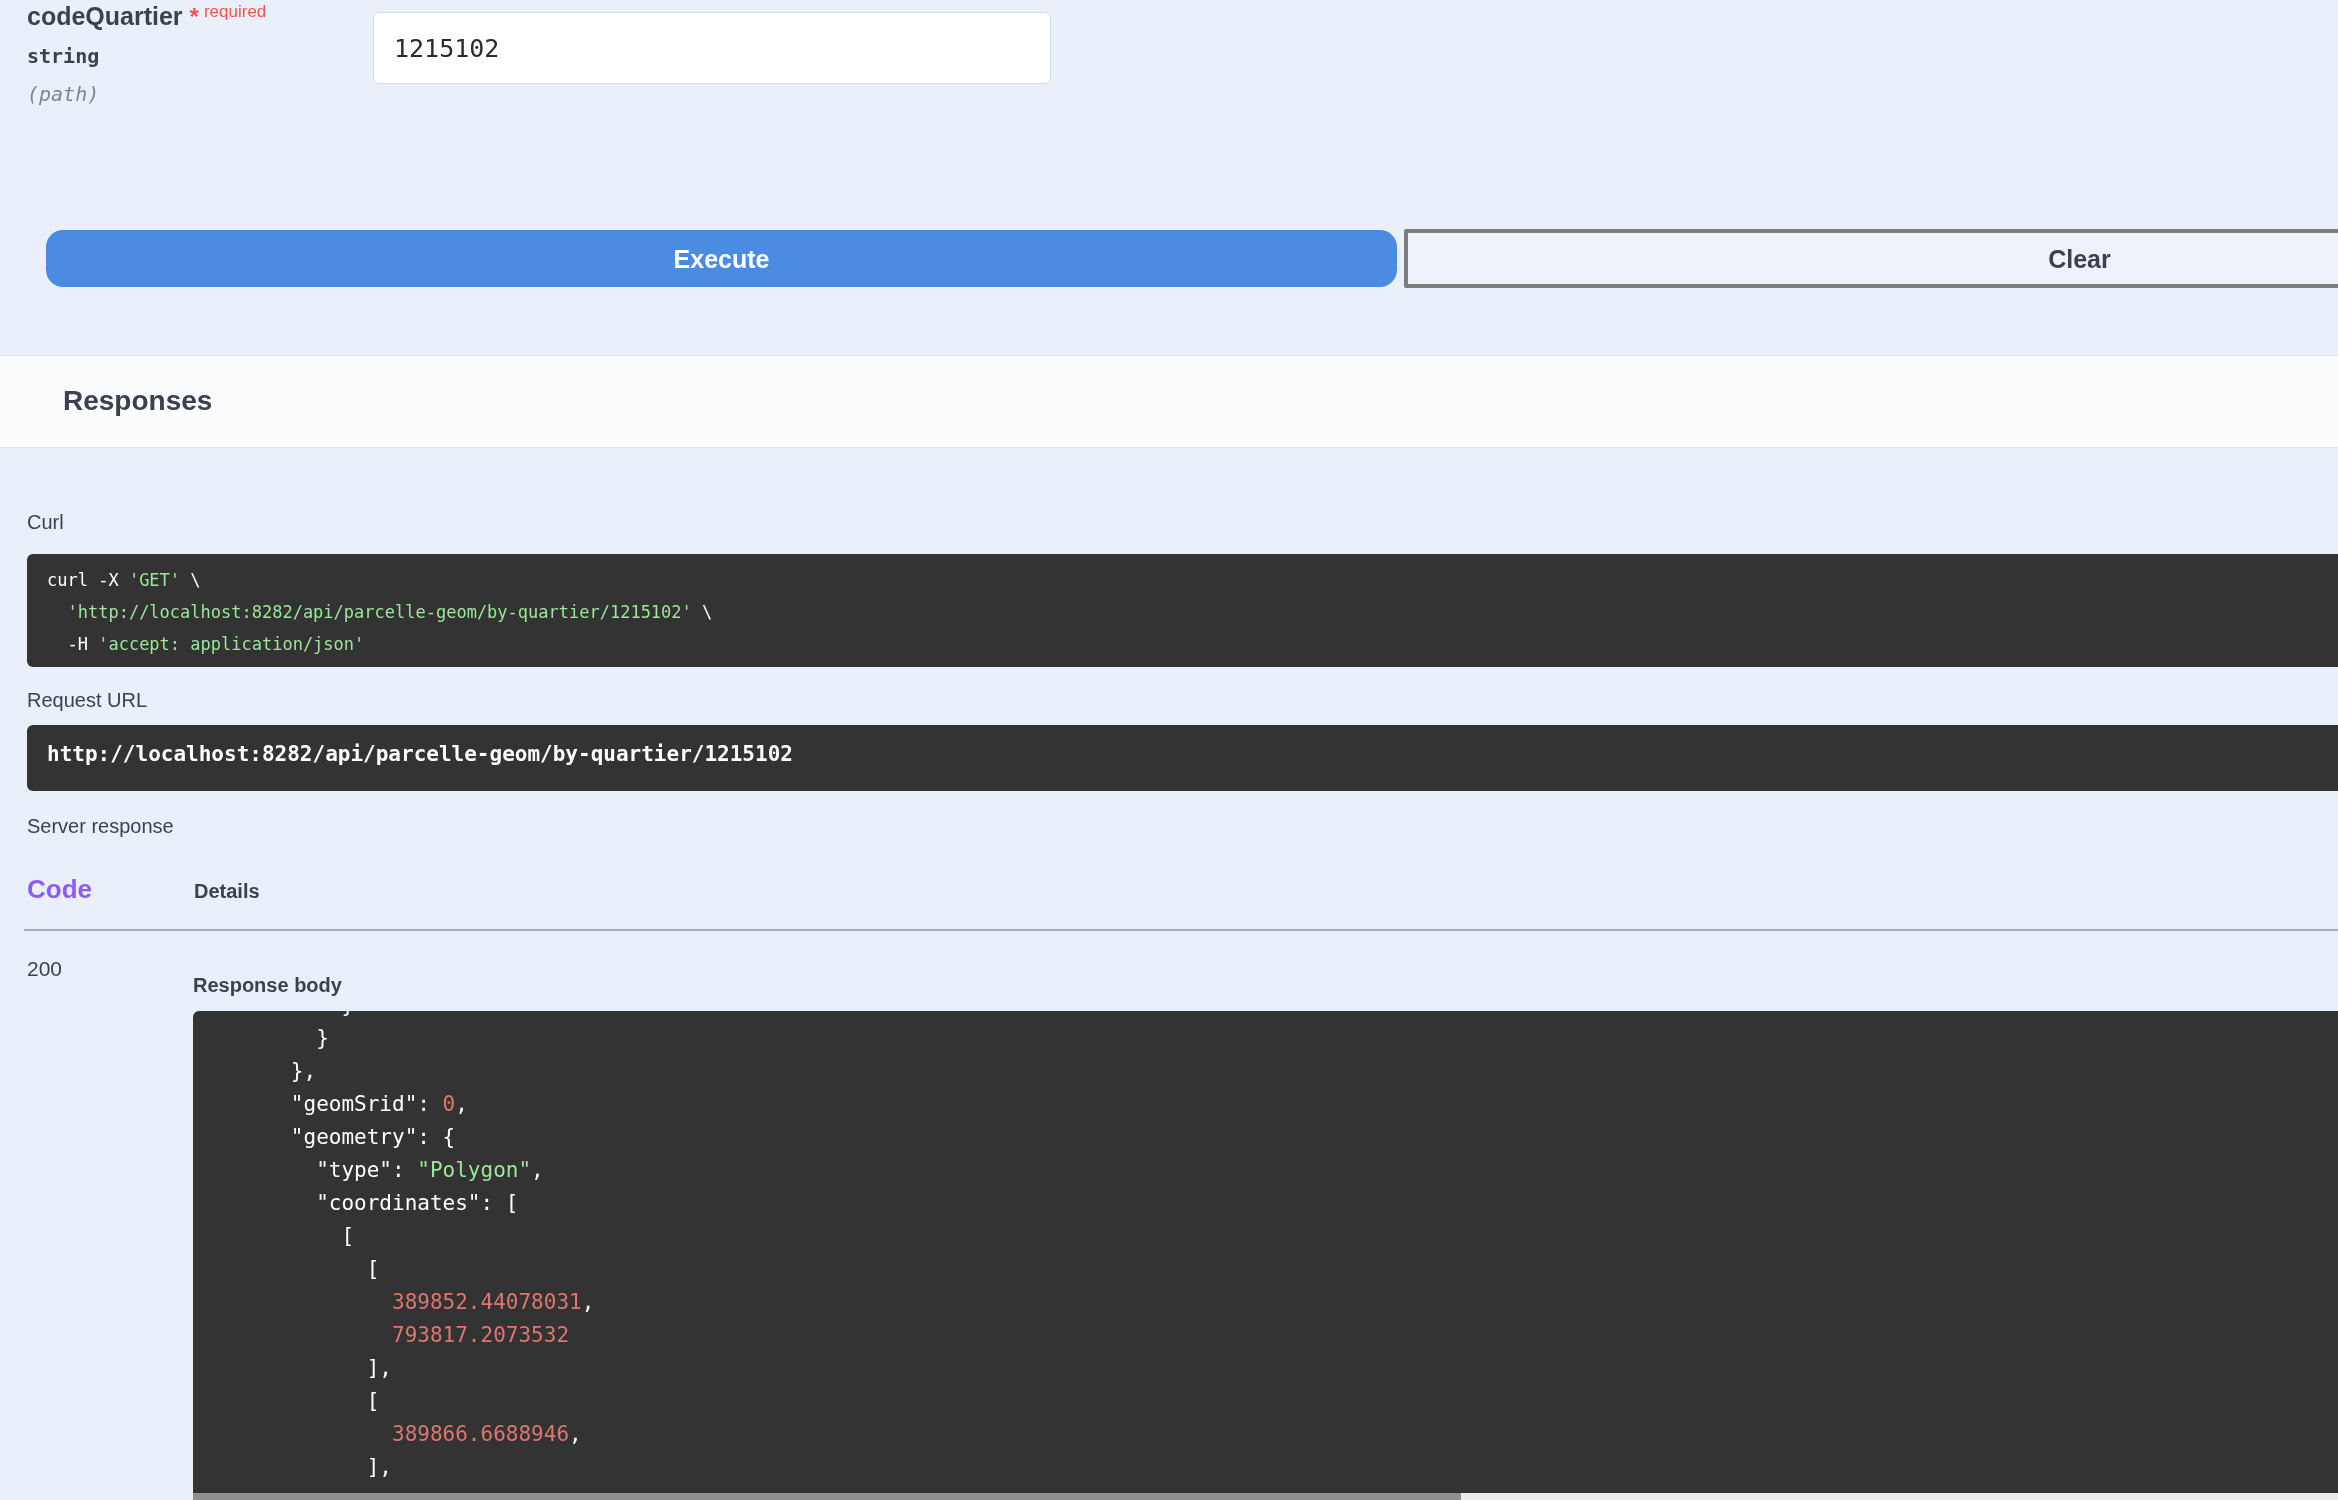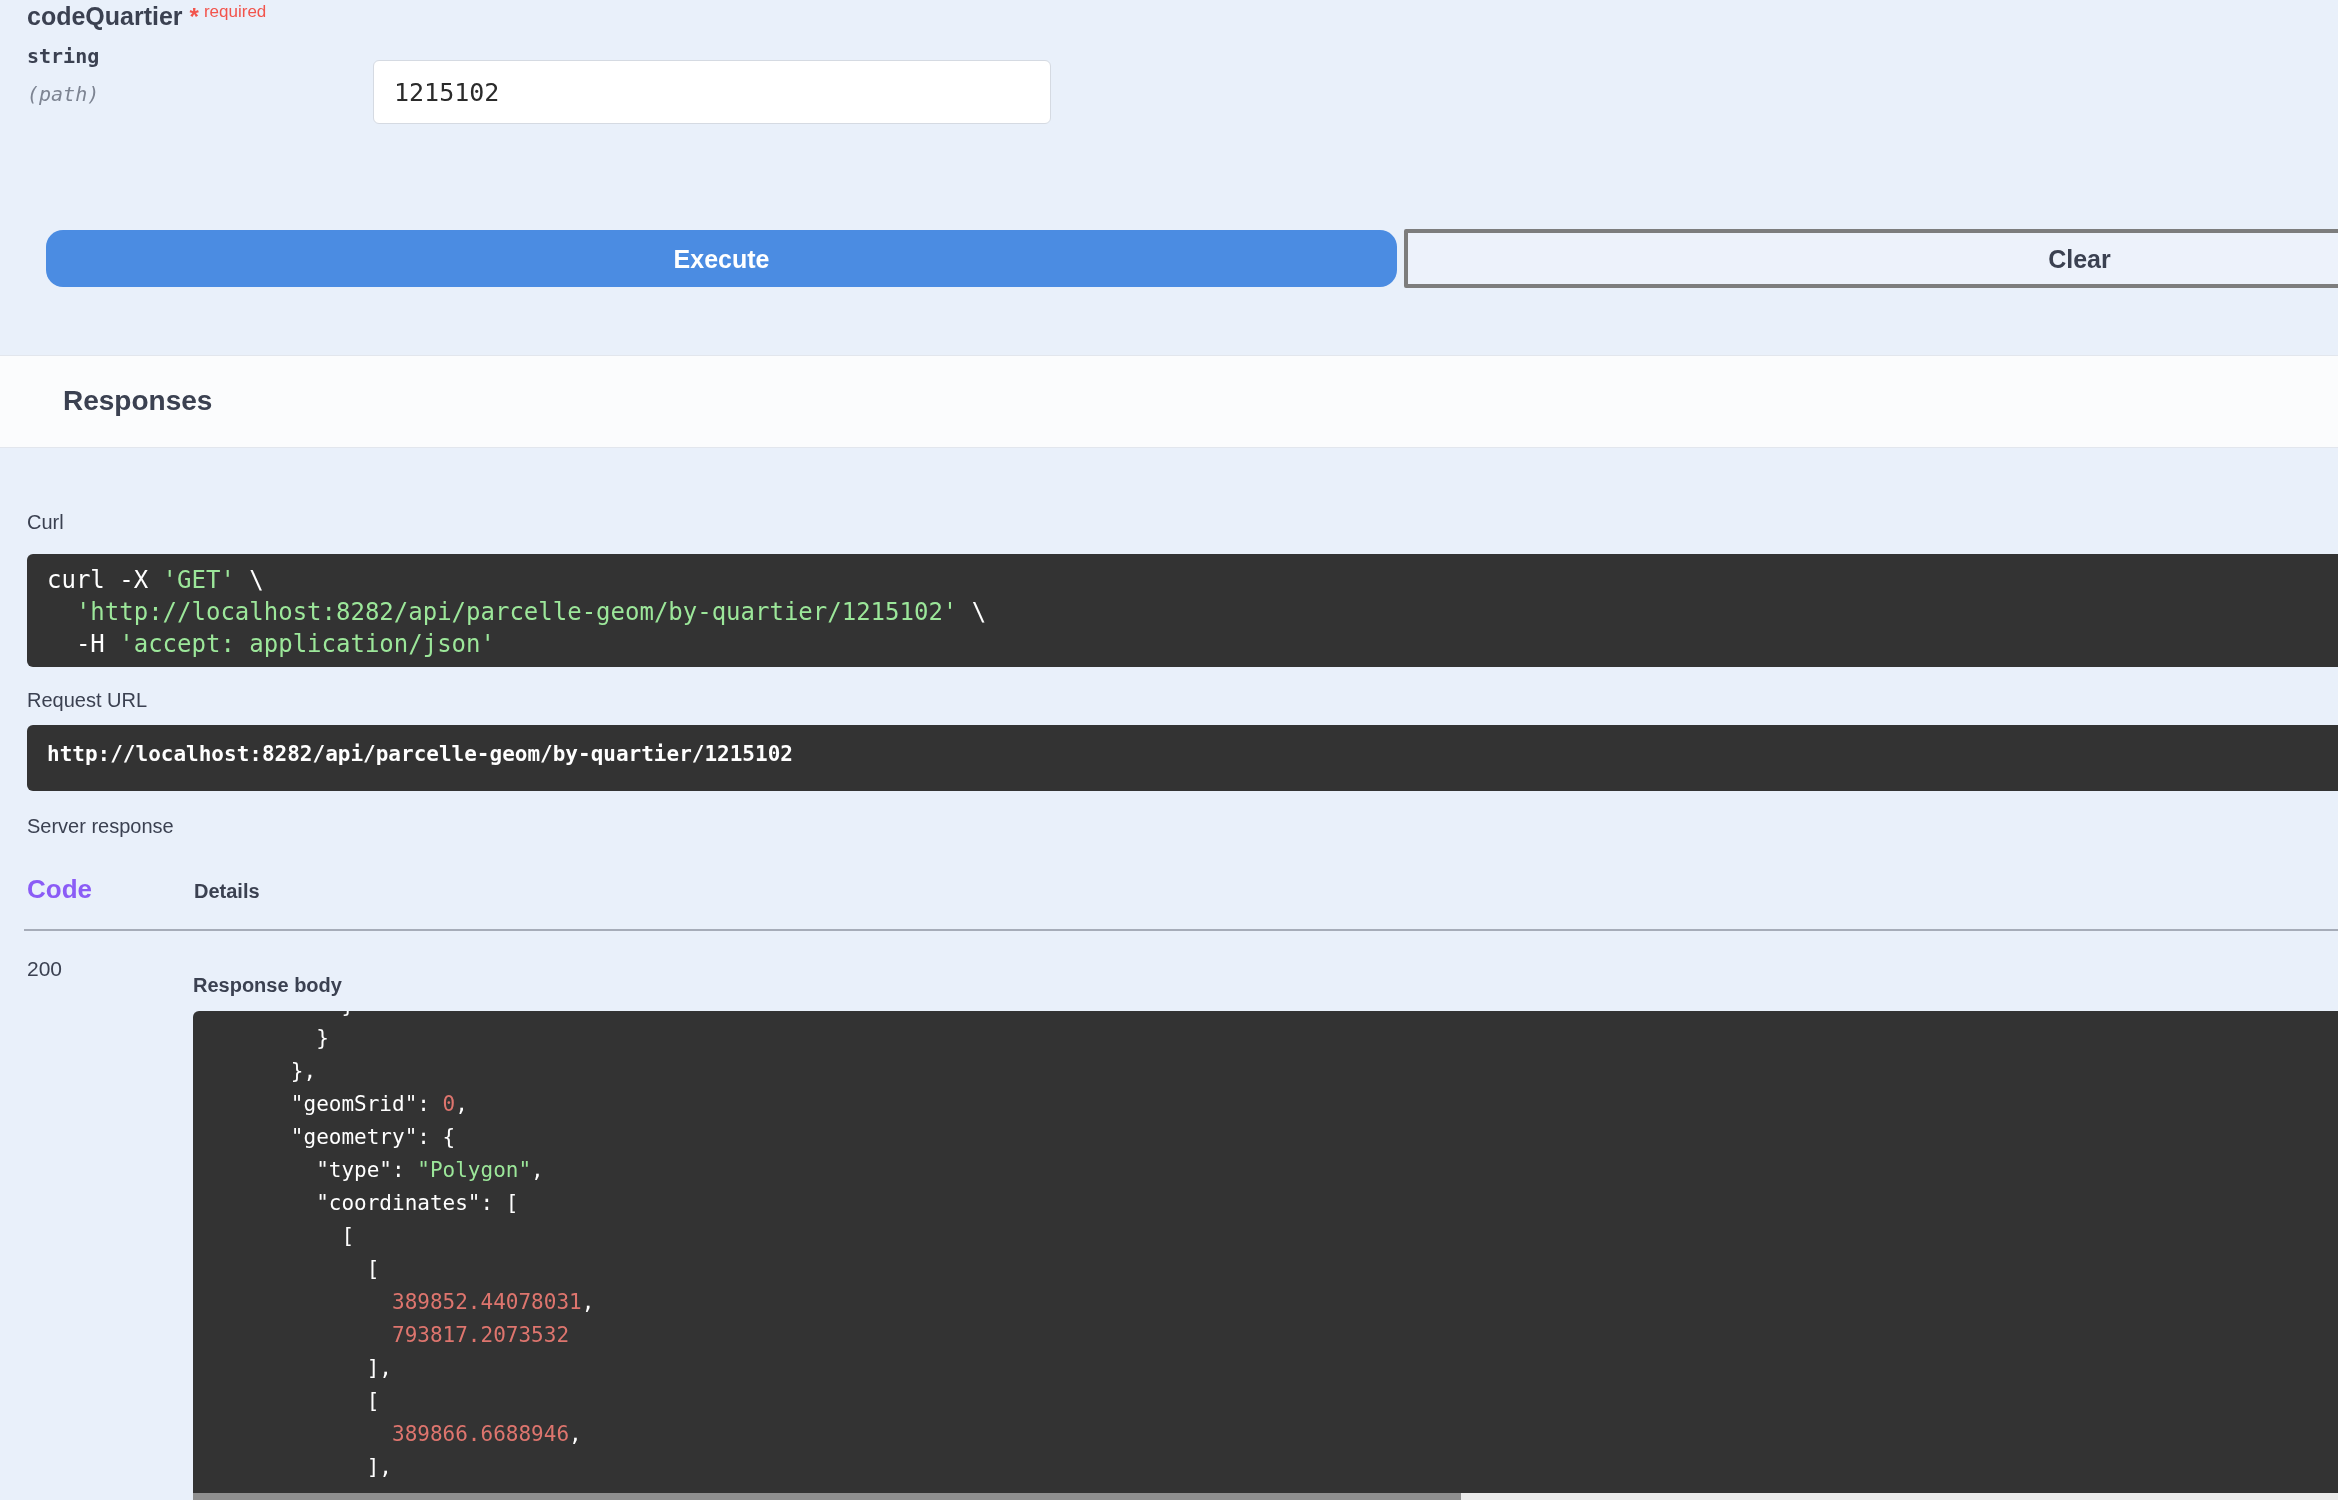--- a/index.html
+++ b/index.html
@@ -5,41 +5,41 @@
   html,body{margin:0;padding:0;}
   body{background:#e9f0fa;font-family:"Liberation Sans",sans-serif;color:#3b4151;}
   .page{position:relative;width:2338px;height:1500px;overflow:hidden;background:#e9f0fa;}
 
   
   .param-name{position:absolute;left:27px;top:2px;font-size:25px;font-weight:bold;color:#3b4151;}
   .req-star{color:#f2544c;font-size:24px;margin-left:7px;}
   .req-label{color:#f2544c;font-size:17px;font-weight:normal;position:relative;top:-8px;margin-left:5px;}
   .param-type{position:absolute;left:27px;top:44px;font-size:20px;font-weight:bold;font-family:"DejaVu Sans Mono",monospace;color:#3b4151;}
   .param-loc{position:absolute;left:27px;top:82px;font-size:20px;font-style:italic;font-family:"DejaVu Sans Mono",monospace;color:#7d8492;}
-  .param-input{position:absolute;left:373px;top:12px;width:678px;height:64px;box-sizing:border-box;
+  .param-input{position:absolute;left:373px;top:12px;width:678px;height:72px;box-sizing:border-box;
     background:#ffffff;border:1px solid #d5dae2;border-radius:6px;padding:0 20px;
-    font-family:"DejaVu Sans Mono",monospace;font-size:25px;color:#2b2b2b;outline:none;margin-top:48px;}
+    font-family:"DejaVu Sans Mono",monospace;font-size:25px;color:#2b2b2b;outline:none;}
 
   
   .btn{position:absolute;box-sizing:border-box;font-size:25px;font-weight:bold;text-align:center;cursor:pointer;}
   .btn-execute{left:46px;top:230px;width:1351px;height:57px;background:#4b8ce2;color:#ffffff;border:none;border-radius:17px;line-height:57px;}
   .btn-clear{left:1404px;top:229px;width:1351px;height:59px;background:#edf2fb;color:#3b4151;border:4px solid #7d7d7d;border-radius:2px;line-height:51px;}
 
   
   .responses-band{position:absolute;left:0;top:355px;width:2338px;height:93px;background:#fbfcfd;
     border-top:1px solid #e2e6ed;border-bottom:1px solid #e2e6ed;box-sizing:border-box;}
   .responses-title{position:absolute;left:27px;top:29px;font-size:28px;font-weight:bold;color:#3b4151;margin-left:36px;}
 
   
   .sec-label{position:absolute;font-size:20px;font-weight:normal;color:#3b4151;}
 
   
   .code-block{position:absolute;background:#333333;box-sizing:border-box;overflow:hidden;}
   .curl-block{left:27px;top:554px;width:2311px;height:113px;border-radius:6px 0 0 6px;padding:10px 20px;
-    font-family:"DejaVu Sans Mono",monospace;font-size:24px;line-height:32px;}
+    font-family:"DejaVu Sans Mono",monospace;font-size:17px;line-height:32px;}
   .url-block{left:27px;top:725px;width:2311px;height:66px;border-radius:6px 0 0 6px;padding:17px 20px;
     font-family:"DejaVu Sans Mono",monospace;font-size:21px;font-weight:bold;color:#ffffff;white-space:pre;}
   .resp-block{left:193px;top:1011px;width:2145px;height:482px;border-radius:6px 0 0 0;padding:0 0 0 22px;
     font-family:"DejaVu Sans Mono",monospace;font-size:21px;line-height:33px;}
   .resp-block .code-inner{margin-top:-22px;}
   .code-line{white-space:pre;}
   .tok-p{color:#ffffff;}
   .tok-s{color:#9ce79a;}
   .tok-n{color:#de756e;}
 

